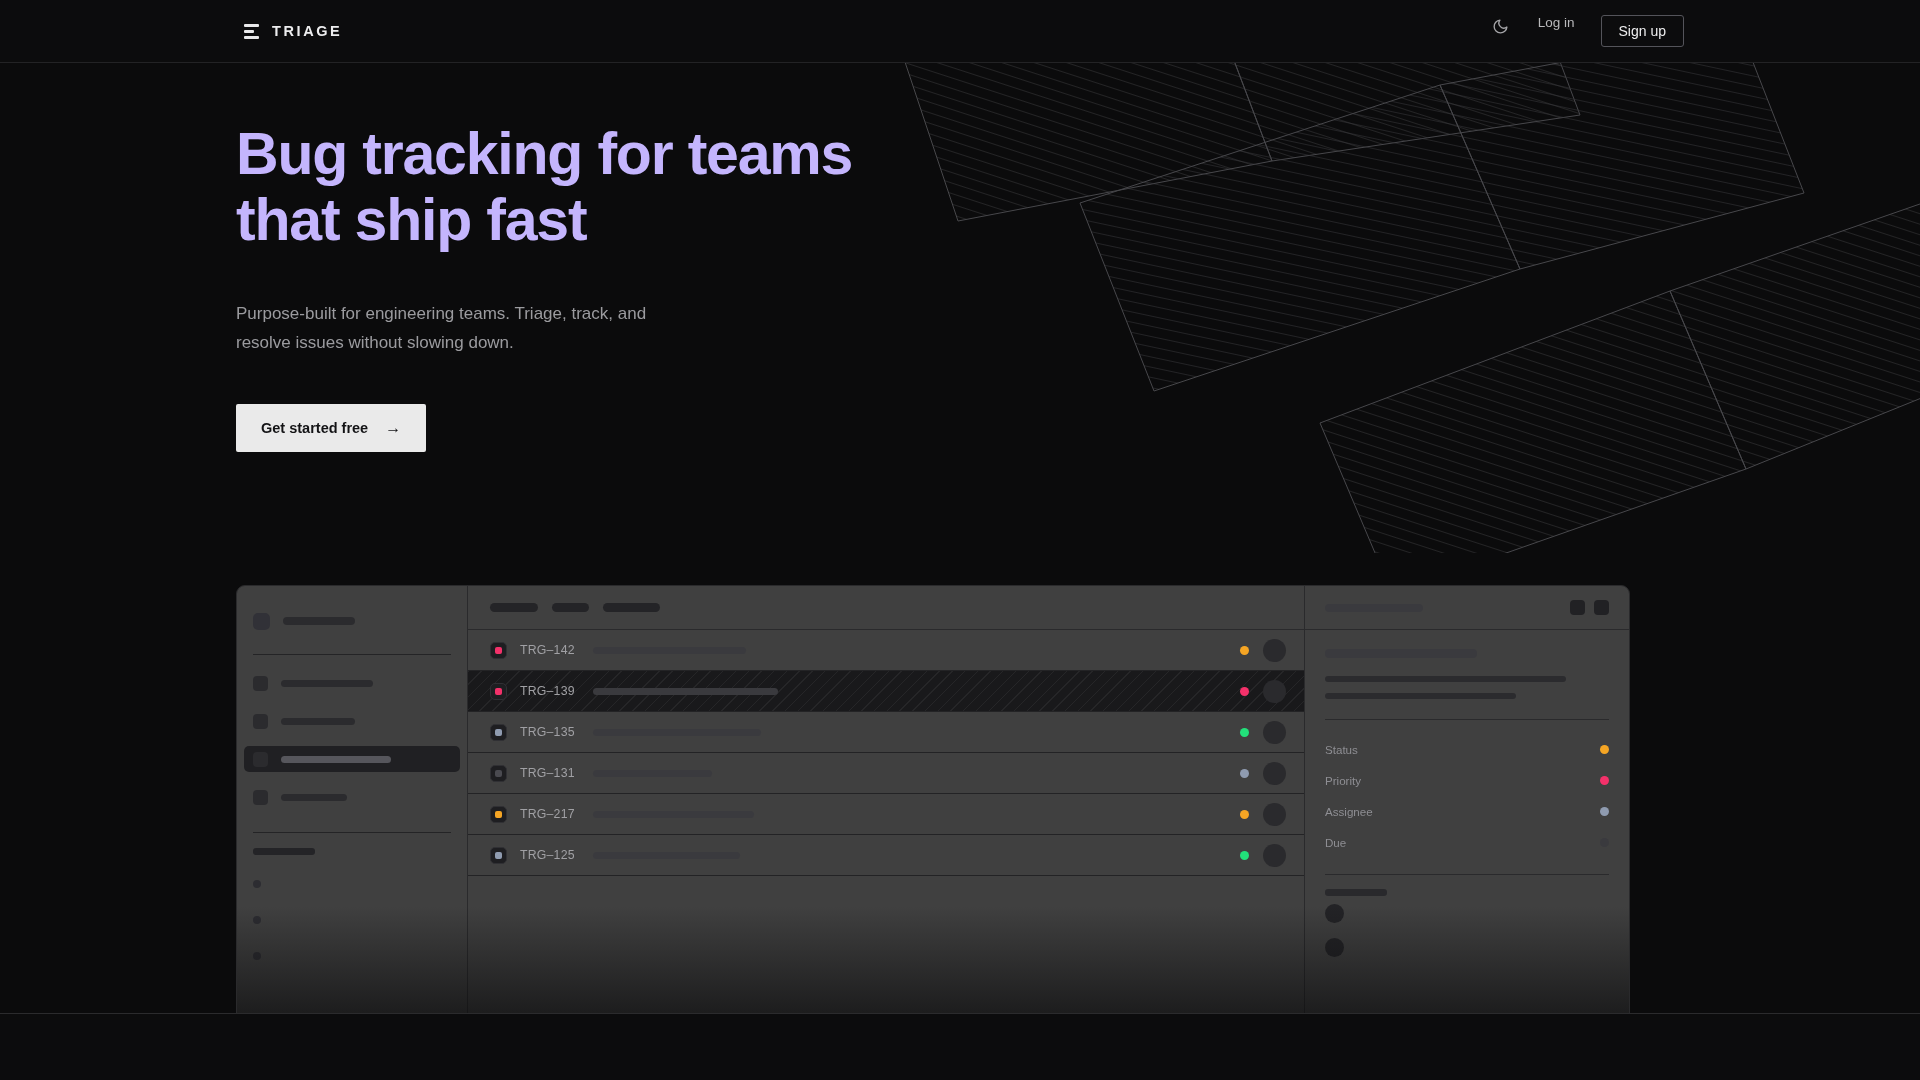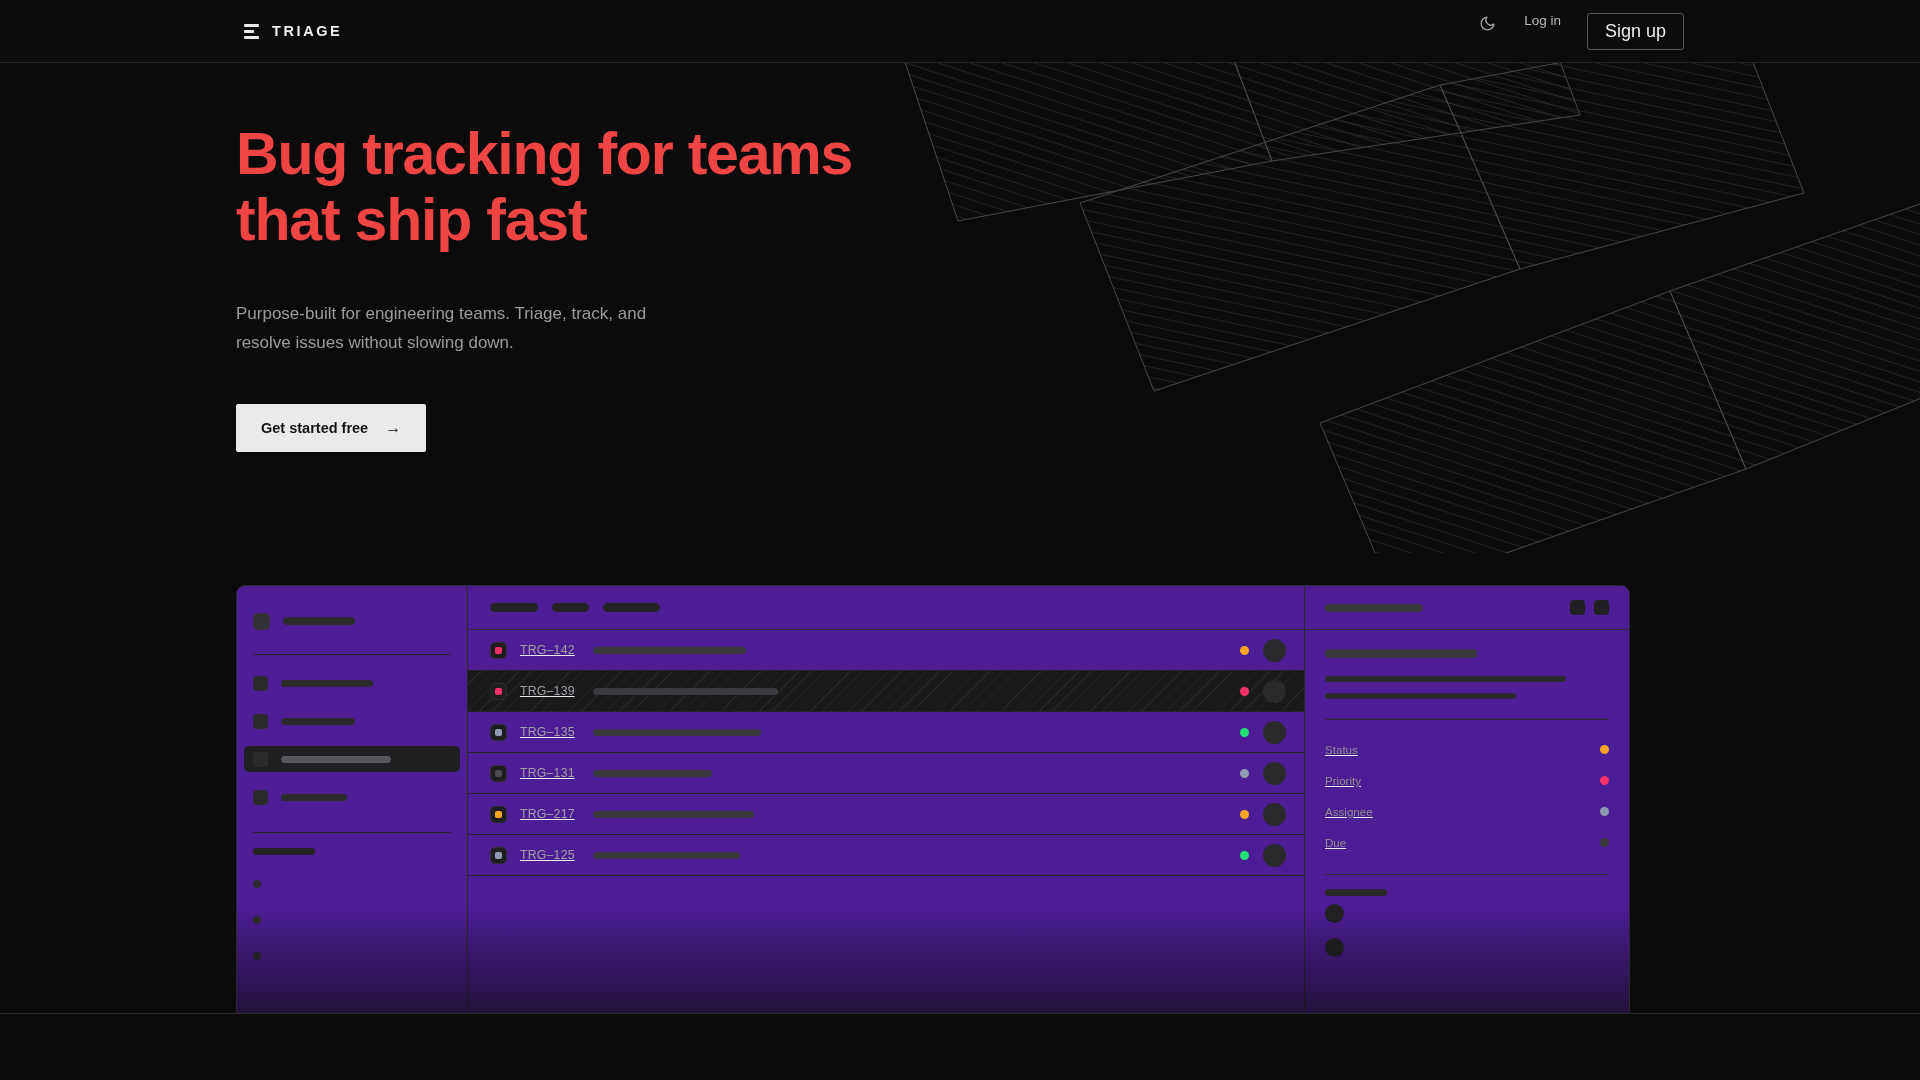--- a/index.html
+++ b/index.html
@@ -36,53 +36,53 @@
   .header-right {
     margin-left:auto; margin-right:236px;
     display:flex; align-items:flex-start; gap:26px;
   }
   .moon-btn {
     width:22px; height:22px; display:flex; align-items:center; justify-content:center;
     cursor:pointer; opacity:.82;
   }
   .login-link { font-size:13.5px; color:#b9b9bb; cursor:pointer; }
   .signup-btn {
-    font-size:18px; color:#ededee; padding:7px 17px;
+    font-size:14px; color:#ededee; padding:7px 17px;
     border:1px solid #54545a; border-radius:3px; background:transparent; cursor:pointer;
   }
 
   
   .hero { position:absolute; left:0; top:63px; width:1920px; height:950px; overflow:hidden; }
   .hero-deco { position:absolute; right:-40px; top:-30px; width:1080px; height:520px; opacity:.95; pointer-events:none; }
   .hero-inner { position:absolute; left:236px; top:0; width:1450px; }
 
   .hero-title {
     margin-top:58px;
     font-size:59px; line-height:1.12; font-weight:bold;
-    color:#ef4444; letter-spacing:-1.2px; white-space:pre-line;
+    color:#c4b5fd; letter-spacing:-1.2px; white-space:pre-line;
   }
   .hero-sub {
     margin-top:46px; font-size:17px; line-height:1.72; color:#9b9b9f;
     white-space:pre-line; max-width:520px;
   }
   .hero-cta {
     margin-top:46px; display:inline-flex; align-items:center; gap:17px;
     background:#eaeaea; color:#131315; font-size:14.5px; font-weight:bold;
     padding:16px 25px; border:none; border-radius:2px; cursor:pointer;
   }
   .hero-cta .arrow { font-size:16px; line-height:1; }
 
   
   .mock {
     position:absolute; left:236px; top:522px;
     width:1394px; height:492px;
-    background:#4c1d95;
+    background:#404040;
     border:1px solid #2a2a2c;
     border-radius:9px 9px 0 0;
-    display:flex; overflow:hidden;text-decoration:underline;
+    display:flex; overflow:hidden;
   }
   .mock::after {
     content:""; position:absolute; left:0; right:0; bottom:0; height:170px;
     background:linear-gradient(to bottom, rgba(11,11,12,0) 0%, rgba(11,11,12,.92) 88%);
     pointer-events:none;
   }
 
   
   .mock-side { width:231px; border-right:1px solid #2a2a2c; padding:18px 16px 0 16px; flex:none; }
   .sk { background:#2b2b2e; border-radius:4px; }

